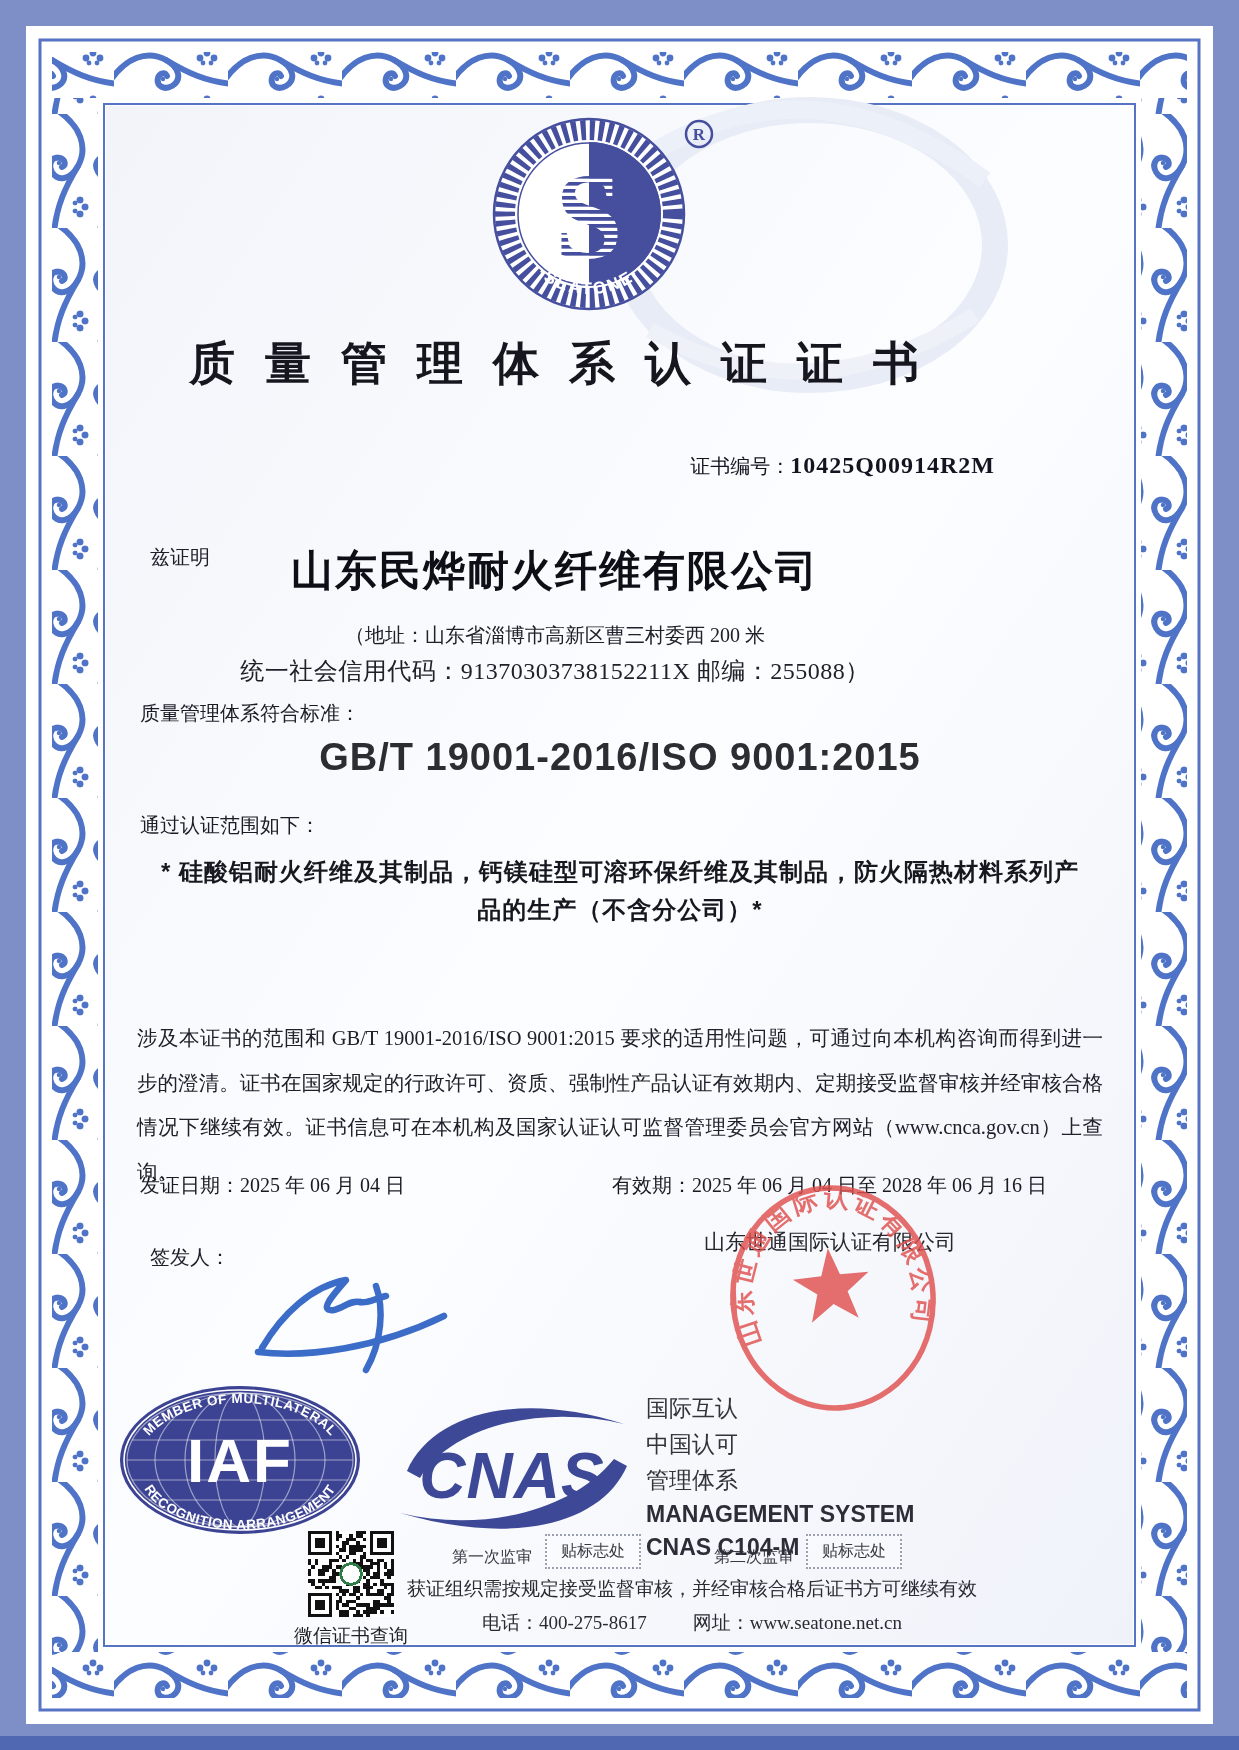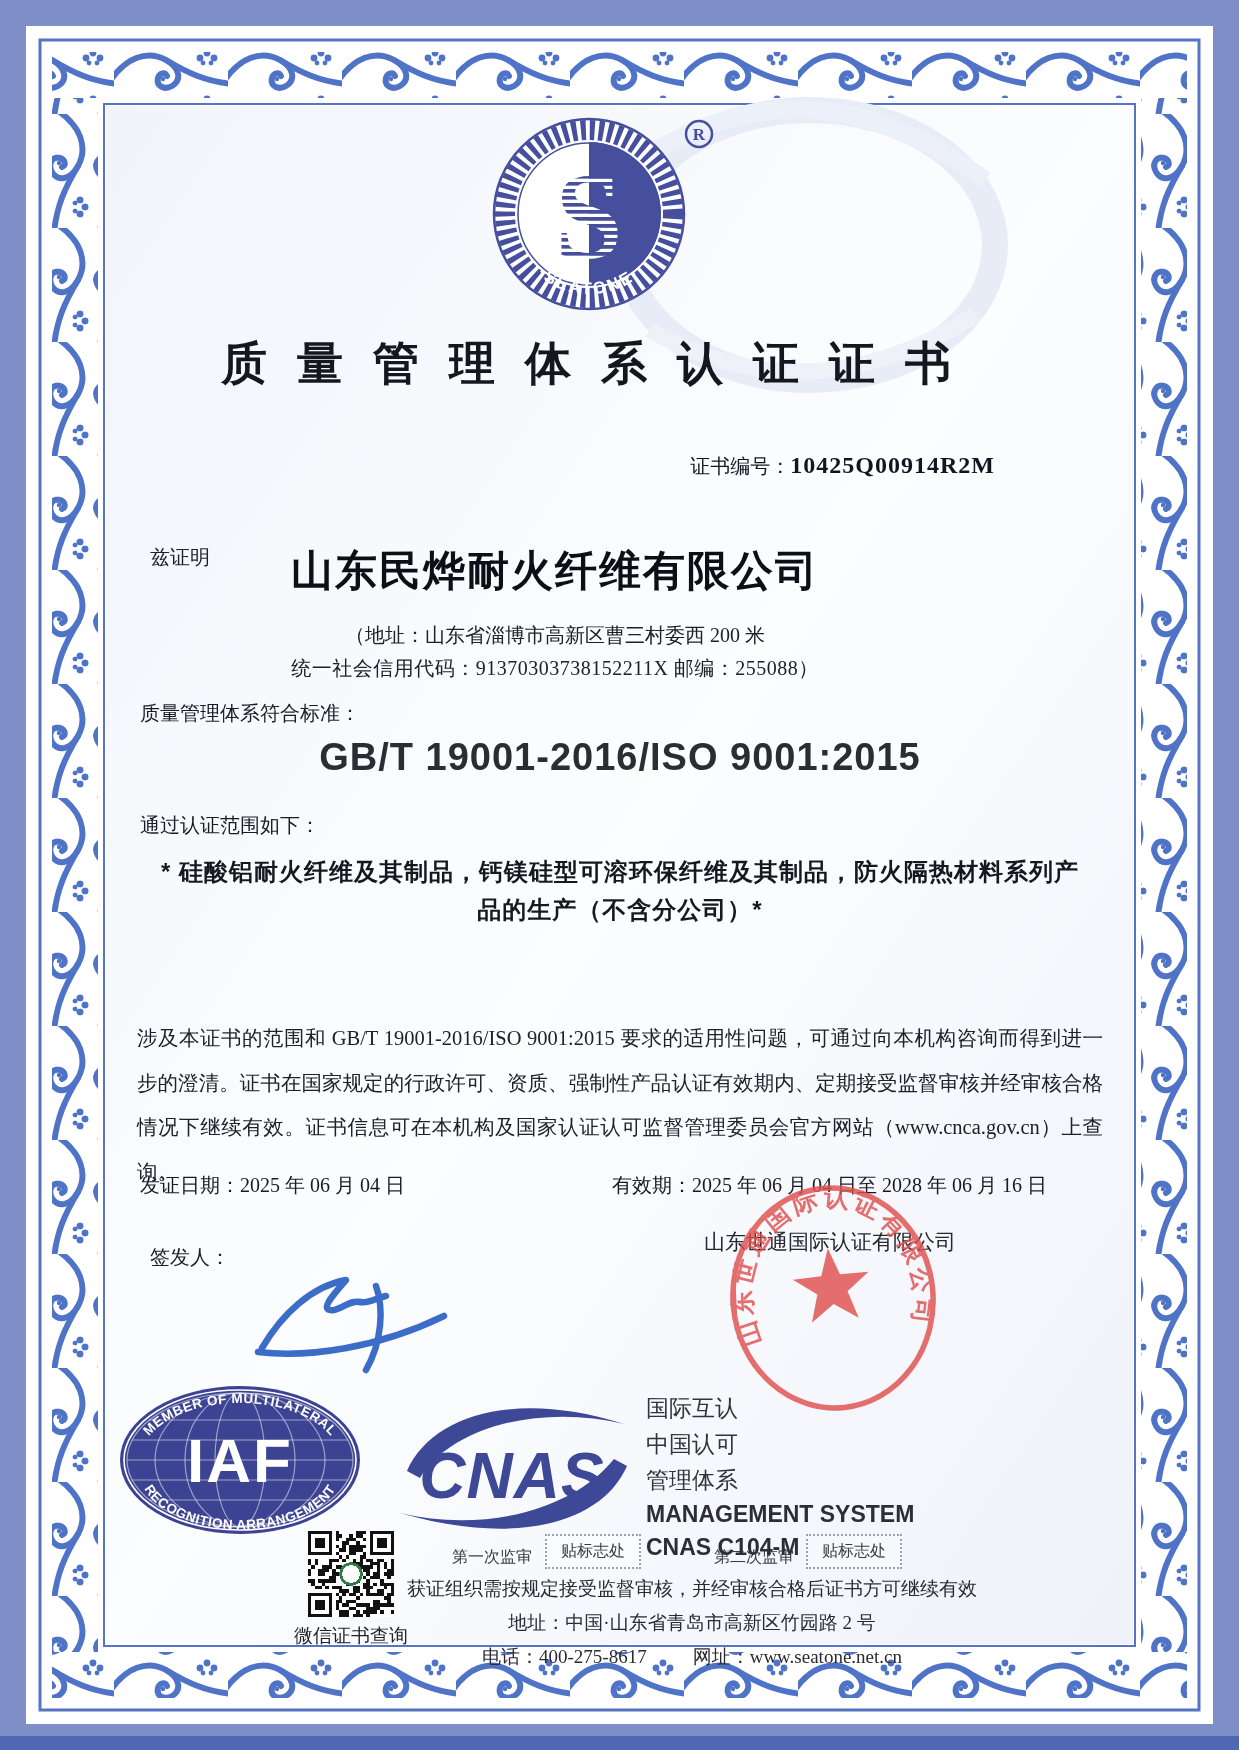--- a/index.html
+++ b/index.html
@@ -3,27 +3,27 @@
 <meta charset="utf-8">
 <style>
   html,body{margin:0;padding:0;background:#9aa6cf;}
   .page{position:relative;width:1239px;height:1750px;margin:0 auto;overflow:hidden;
         font-family:"Liberation Serif","DejaVu Serif",serif;color:#1e1e29;background:#7e8fc8;}
   .abs{position:absolute;}
   .serif{font-family:"Liberation Serif","DejaVu Serif",serif;}
   .sans{font-family:"Liberation Sans","DejaVu Sans",sans-serif;}
   .cwrap{left:0;width:1110px;text-align:center;}
   .cfull{left:25px;width:1190px;text-align:center;}
-  .title{top:333px;font-size:46px;font-weight:bold;letter-spacing:30px;padding-left:46px;color:#16161f;}
+  .title{top:333px;font-size:46px;font-weight:bold;letter-spacing:30px;padding-left:14px;color:#16161f;}
   .certno{top:452px;right:244px;font-size:20px;color:#141420;}
   .certno b{font-size:24px;letter-spacing:1px;}
   .statement{left:150px;top:544px;font-size:20px;}
   .company{top:543px;font-size:42px;font-weight:bold;color:#0e0e16;letter-spacing:2px;}
   .addr{top:622px;font-size:20px;color:#20202a;}
-  .credit{top:655px;font-size:20px;color:#20202a;letter-spacing:0.5px;}
+  .credit{top:655px;font-size:24px;color:#20202a;letter-spacing:0.5px;}
   .lbl{left:140px;font-size:20px;color:#1b1b26;}
   .gbt{top:736px;font-size:38px;font-weight:600;color:#2c2c33;letter-spacing:1px;}
   .scope{font-size:24px;font-weight:bold;color:#17171f;letter-spacing:1px;}
   .legal{left:137px;top:1016px;width:966px;font-size:20.5px;line-height:44.5px;text-align:justify;color:#20202b;}
   .dateline{top:1172px;font-size:20px;color:#191923;}
   .signer{left:150px;top:1244px;font-size:20px;}
   .issuer{left:690px;top:1228px;width:280px;text-align:center;font-size:21px;color:#26262e;z-index:1;}
   .accblock{left:646px;top:1390px;z-index:1;}
   .acc-cn{font-size:23px;line-height:36px;color:#33333b;font-family:"Liberation Sans","DejaVu Sans",sans-serif;}
   .acc-en{font-size:23px;line-height:33px;font-weight:bold;color:#2d2d38;font-family:"Liberation Sans","DejaVu Sans",sans-serif;}
@@ -436,19 +436,18 @@
     </svg>
   <div class="abs qrlabel">微信证书查询</div>
 
   <div class="abs audit-lbl serif" style="left:452px;">第一次监审</div>
   <div class="abs sticker serif" style="left:545px;">贴标志处</div>
   <div class="abs audit-lbl serif" style="left:714px;">第二次监审</div>
   <div class="abs sticker serif" style="left:806px;">贴标志处</div>
 
   <div class="abs footer serif">
     <div>获证组织需按规定接受监督审核，并经审核合格后证书方可继续有效</div>
-    <div>地址：中国·山东省青岛市高新区竹园路 2 号</div>
     <div>
       <span>电话：400-275-8617</span><span class="gap"></span><span>网址：www.seatone.net.cn</span>
     </div>
   </div>
 
 </div>
 
 </body></html>

